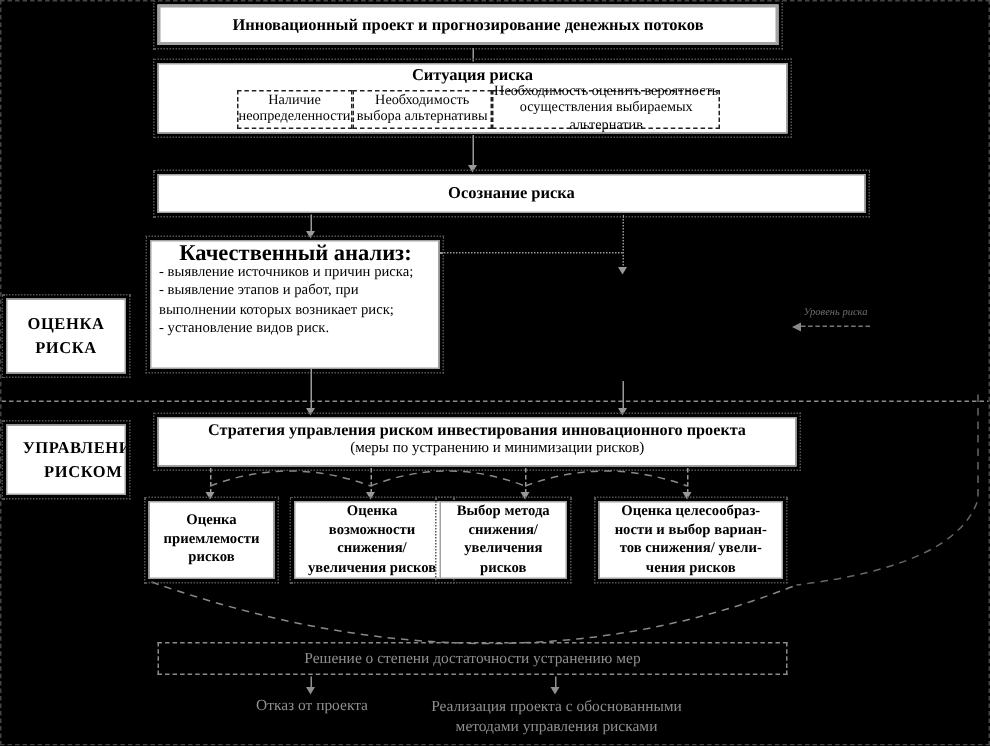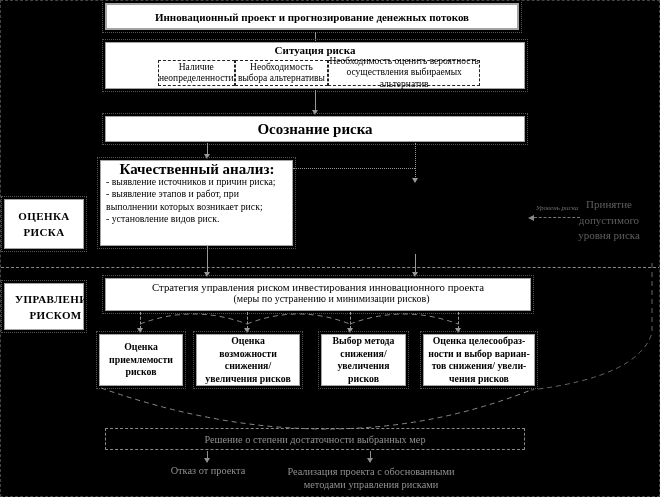--- a/index.html
+++ b/index.html
@@ -33,32 +33,32 @@
   svg.overlay{position:absolute;left:0;top:0;pointer-events:none;}
 
   #top-box{left:104px;top:2px;width:414px;height:27px;font-size:11px;
     display:flex;align-items:center;justify-content:center;border-width:2px;}
   #situation-box{left:104px;top:41px;width:420px;height:47px;font-size:11px;padding-top:1px;}
   .sit-row{position:absolute;left:7px;top:17px;width:322px;display:flex;
     justify-content:space-between;padding-left:45px;}
   .sit-item{border:1px dashed #222;font-size:9.5px;line-height:11.5px;
     display:flex;align-items:center;justify-content:center;height:26px;
     background:#fff;box-sizing:border-box;}
-  #awareness-box{left:104px;top:115px;width:420px;height:26px;font-size:15px;
+  #awareness-box{left:104px;top:115px;width:472px;height:26px;font-size:11px;
     display:flex;align-items:center;justify-content:center;}
   .analysis{font-size:9.8px;line-height:12.5px;text-align:left;padding:2px 4px 2px 5px;}
   .analysis .ttl{text-align:center;font-weight:bold;font-size:15px;}
   #qualitative-box{left:99px;top:159px;width:193px;height:86px;}
   #quantitative-box{left:294px;top:183px;width:231px;height:70px;}
   .side-label{font-size:11px;font-weight:bold;line-height:16px;
     display:flex;align-items:center;justify-content:center;letter-spacing:.4px;}
   #assessment-box{left:3px;top:198px;width:80px;height:50px;}
   #management-box{left:3px;top:282px;width:80px;height:47px;padding-left:23px;}
   #strategy-box{left:104px;top:277px;width:426px;height:33px;padding-top:2px;}
-  #strategy-box .l1{font-size:10.8px;font-weight:normal;}
+  #strategy-box .l1{font-size:10.8px;font-weight:bold;}
   #strategy-box .l2{font-size:10px;padding-left:27px;}
   .measure{font-size:9.8px;font-weight:bold;line-height:12.5px;
     display:flex;align-items:center;justify-content:center;height:52px;top:333px;}
   #decision-box{left:104px;top:427px;width:420px;height:22px;font-size:10.3px;
     display:flex;align-items:center;justify-content:center;}
   #outcome-reject{left:144px;top:464px;width:126px;font-size:10.3px;}
   #outcome-implement{left:262px;top:464px;width:216px;font-size:10.3px;line-height:13px;}
   #acceptance-text{left:556px;top:196px;width:104px;font-size:11px;line-height:15.5px;
     color:#5e5e5e;position:absolute;text-align:center;}
   #acceptance-arrow-label{left:530px;top:203px;width:52px;font-size:7px;
@@ -105,23 +105,20 @@
     <div class="pre">- выявление источников и причин риска;
 - выявление этапов и работ, при
   выполнении которых возникает риск;
 - установление видов риск.</div>
   </div>
 
 
   <div class="arr-left" style="left:527px;top:214px;"></div>
   <div class="hline dash" style="left:533px;top:216px;width:46px;border-top-color:#777;"></div>
   <div id="acceptance-arrow-label">Уровень риска</div>
-  <div id="acceptance-text" class="pre">Принятие
-допустимого
-уровня риска</div>
 
   <div class="box side-label pre" id="assessment-box">ОЦЕНКА
 РИСКА</div>
   <div class="sep" style="top:266px;"></div>
   <div class="box side-label pre" id="management-box">УПРАВЛЕНИЕ
 РИСКОМ</div>
 
   <div class="vline" style="left:206px;top:245px;height:27px;"></div>
   <div class="arr-down" style="left:203px;top:271px;"></div>
   <div class="vline" style="left:414px;top:253px;height:19px;"></div>
@@ -149,31 +146,31 @@
     <path d="M651,262 L651,332 Q637,376 530,389" stroke="#666" stroke-dasharray="5 4" fill="none"></path>
   </svg>
 
   <div class="box measure pre" style="left:98px;width:84px;">Оценка
 приемлемости
 рисков</div>
   <div class="box measure pre" style="left:195px;width:104px;">Оценка
 возможности
 снижения/
 увеличения рисков</div>
-  <div class="box measure pre" style="left:320px;width:85px;">Выбор метода
+  <div class="box measure pre" style="left:292px;width:85px;">Выбор метода
 снижения/
 увеличения
 рисков</div>
-  <div class="box measure pre" style="left:422px;width:112px;">Оценка целесообраз-
+  <div class="box measure pre" style="left:398px;width:123px;">Оценка целесообраз-
 ности и выбор вариан-
 тов снижения/ увели-
 чения рисков</div>
 
   <div class="dashbox" id="decision-box">
-    <span>Решение о степени достаточности выбранных мер</span>
+    <span>Решение о степени достаточности устранению мер</span>
   </div>
 
   <div class="vline" style="left:206px;top:450px;height:8px;border-left-color:#8f8f8f;"></div>
   <div class="arr-down" style="left:203px;top:457px;border-top-color:#8f8f8f;"></div>
   <div class="vline" style="left:369px;top:450px;height:8px;border-left-color:#8f8f8f;"></div>
   <div class="arr-down" style="left:366px;top:457px;border-top-color:#8f8f8f;"></div>
 
   <div class="dim pre" id="outcome-implement">Реализация проекта с обоснованными
 методами управления рисками</div>
   <div class="dim" id="outcome-reject">Отказ от проекта</div>

